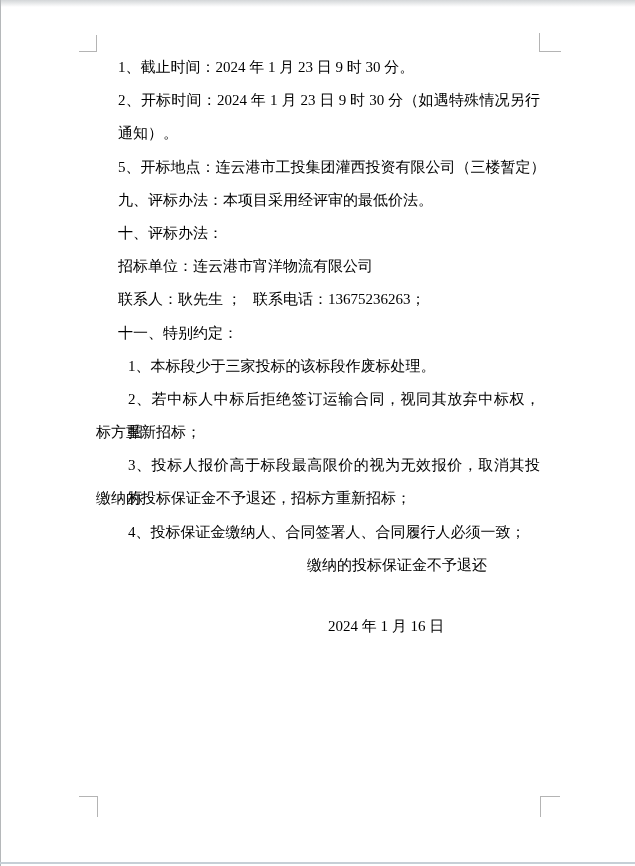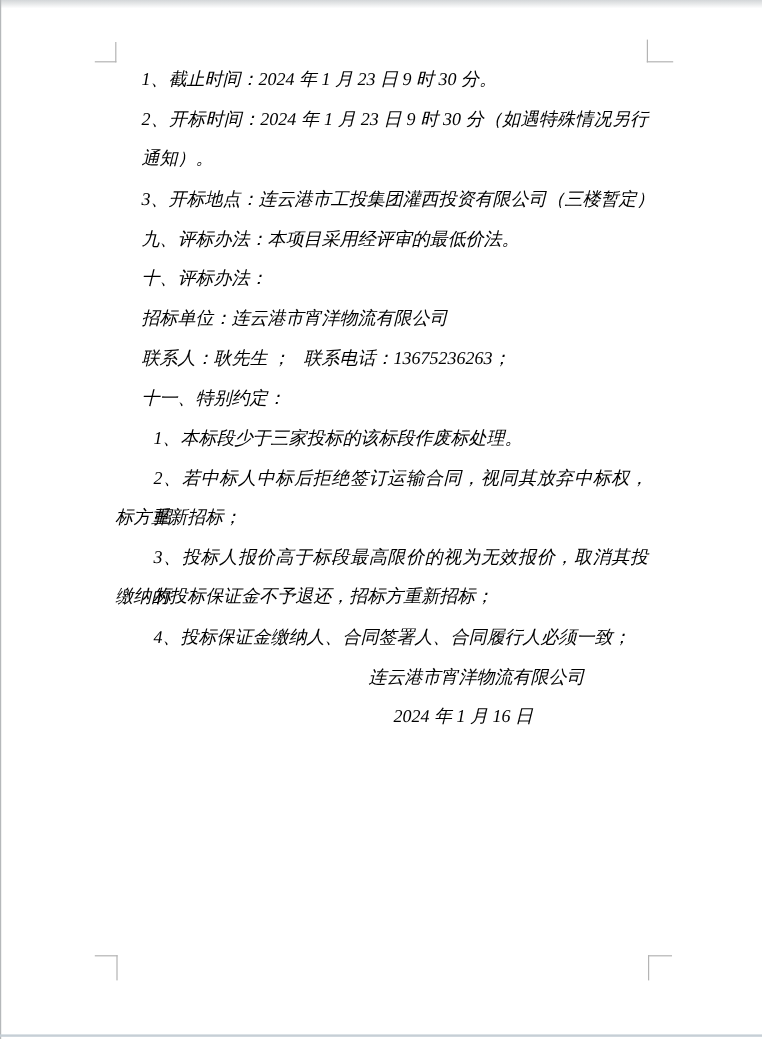--- a/index.html
+++ b/index.html
@@ -43,26 +43,25 @@
     position: absolute;
     left: 96px;
     top: 51px;
     width: 444px;
     font-size: 15px;
     line-height: 33.2px;
   }
   .ln {
     white-space: nowrap;
     height: 33.2px;
-    font-style: italic;
   }
   .indent-a { padding-left: 22px; }
   .indent-b { padding-left: 32px; }
   .indent-sign-company { padding-left: 211px; }
-  .indent-sign-date { padding-left: 232px; }
+  .indent-sign-date { padding-left: 232px; margin-top: 28px; }
   .fill {
     white-space: normal;
     text-align: justify;
     text-align-last: justify;
   }
 </style>
 </head>
 <body>
 
 <div class="page">
@@ -72,28 +71,28 @@
 
   <div class="mark mark-tl"></div>
   <div class="mark mark-tr"></div>
   <div class="mark mark-bl"></div>
   <div class="mark mark-br"></div>
 
   <div class="content">
       <div class="ln indent-a">1、截止时间：2024 年 1 月 23 日 9 时 30 分。</div>
       <div class="ln indent-a fill">2、开标时间：2024 年 1 月 23 日 9 时 30 分（如遇特殊情况另行</div>
       <div class="ln indent-a">通知）。</div>
-      <div class="ln indent-a">3、开标地点：连云港市工投集团灌西投资有限公司（三楼暂定）</div>
+      <div class="ln indent-a">5、开标地点：连云港市工投集团灌西投资有限公司（三楼暂定）</div>
       <div class="ln indent-a">九、评标办法：本项目采用经评审的最低价法。</div>
       <div class="ln indent-a">十、评标办法：</div>
       <div class="ln indent-a">招标单位：连云港市宵洋物流有限公司</div>
       <div class="ln indent-a">联系人：耿先生&nbsp;；&nbsp;&nbsp;&nbsp;联系电话：13675236263；</div>
       <div class="ln indent-a">十一、特别约定：</div>
       <div class="ln indent-b">1、本标段少于三家投标的该标段作废标处理。</div>
       <div class="ln indent-b fill">2、若中标人中标后拒绝签订运输合同，视同其放弃中标权，招</div>
       <div class="ln">标方重新招标；</div>
       <div class="ln indent-b fill">3、投标人报价高于标段最高限价的视为无效报价，取消其投标</div>
       <div class="ln">缴纳的投标保证金不予退还，招标方重新招标；</div>
       <div class="ln indent-b">4、投标保证金缴纳人、合同签署人、合同履行人必须一致；</div>
-      <div class="ln indent-sign-company">连云港市宵洋物流有限公司</div>
+      <div class="ln indent-sign-company">缴纳的投标保证金不予退还</div>
       <div class="ln indent-sign-date">2024 年 1 月 16 日</div>
     </div>
 </div>
 
 </body></html>

